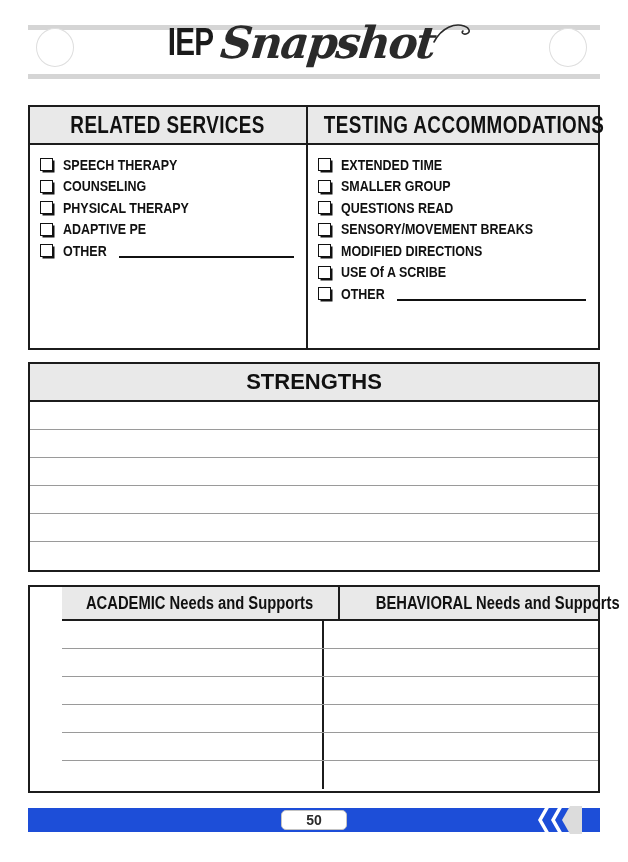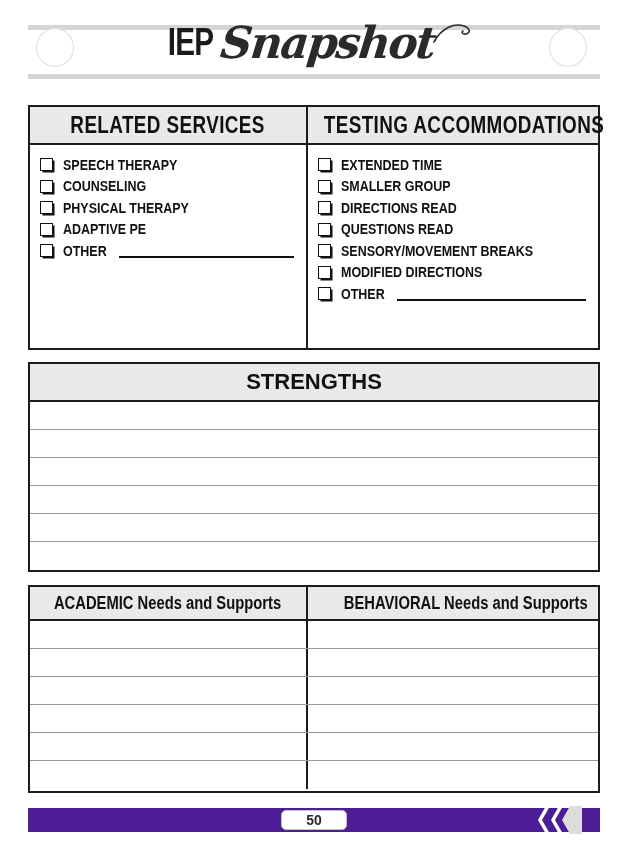--- a/index.html
+++ b/index.html
@@ -167,21 +167,21 @@
   }
   .writing-rows { display: flex; flex-direction: column; }
   .writing-row {
     height: 28px;
     border-bottom: 1.5px solid #9a9a9a;
     box-sizing: border-box;
   }
   .writing-row:last-child { border-bottom: none; }
 
   
-  #needs-table { left: 28px; top: 585px; width: 572px; height: 208px; }
+  #needs-table { left: 28px; top: 585px; width: 572px; height: 208px; padding-left: 32px; }
   #needs-table .tbl-head { height: 34px; }
   #needs-table .head-cell { font-size: 18px; }
   .nc-left  { width: 278px; border-right: 2px solid #1c1c1c; }
   .nc-right { width: 316px; }
   .needs-rows { display: flex; flex-direction: column; }
   .needs-row {
     height: 28px;
     border-bottom: 1.5px solid #9a9a9a;
     box-sizing: border-box;
     display: flex;
@@ -190,21 +190,21 @@
   .needs-cell-l { width: 278px; border-right: 2px solid #1c1c1c; box-sizing: border-box; }
   .needs-cell-r { width: 290px; box-sizing: border-box; }
 
   
   .footer {
     position: absolute;
     left: 28px;
     top: 808px;
     width: 572px;
     height: 24px;
-    background: #4c1d95;
+    background: #1d4ed8;
   }
   .page-box {
     position: absolute;
     left: 50%;
     transform: translateX(-50%);
     top: 2px;
     width: 66px;
     height: 20px;
     background: #ffffff;
     border: 1px solid #c3c3c3;
@@ -285,33 +285,33 @@
       <div class="chk-item">
         <span class="chk-box"></span>
         <span class="chk-label">EXTENDED TIME</span>
       </div>
       <div class="chk-item">
         <span class="chk-box"></span>
         <span class="chk-label">SMALLER GROUP</span>
       </div>
       <div class="chk-item">
         <span class="chk-box"></span>
-        <span class="chk-label">DIRECTIONS READ</span>
-      </div>
-      <div class="chk-item">
-        <span class="chk-box"></span>
         <span class="chk-label">QUESTIONS READ</span>
       </div>
       <div class="chk-item">
         <span class="chk-box"></span>
         <span class="chk-label">SENSORY/MOVEMENT BREAKS</span>
       </div>
       <div class="chk-item">
         <span class="chk-box"></span>
         <span class="chk-label">MODIFIED DIRECTIONS</span>
+      </div>
+      <div class="chk-item">
+        <span class="chk-box"></span>
+        <span class="chk-label">USE Of A SCRIBE</span>
       </div>
       <div class="chk-item">
         <span class="chk-box"></span>
         <span class="chk-label">OTHER</span>
         <span class="chk-line"></span>
       </div>
     </div>
 
   </div>
 </div>

